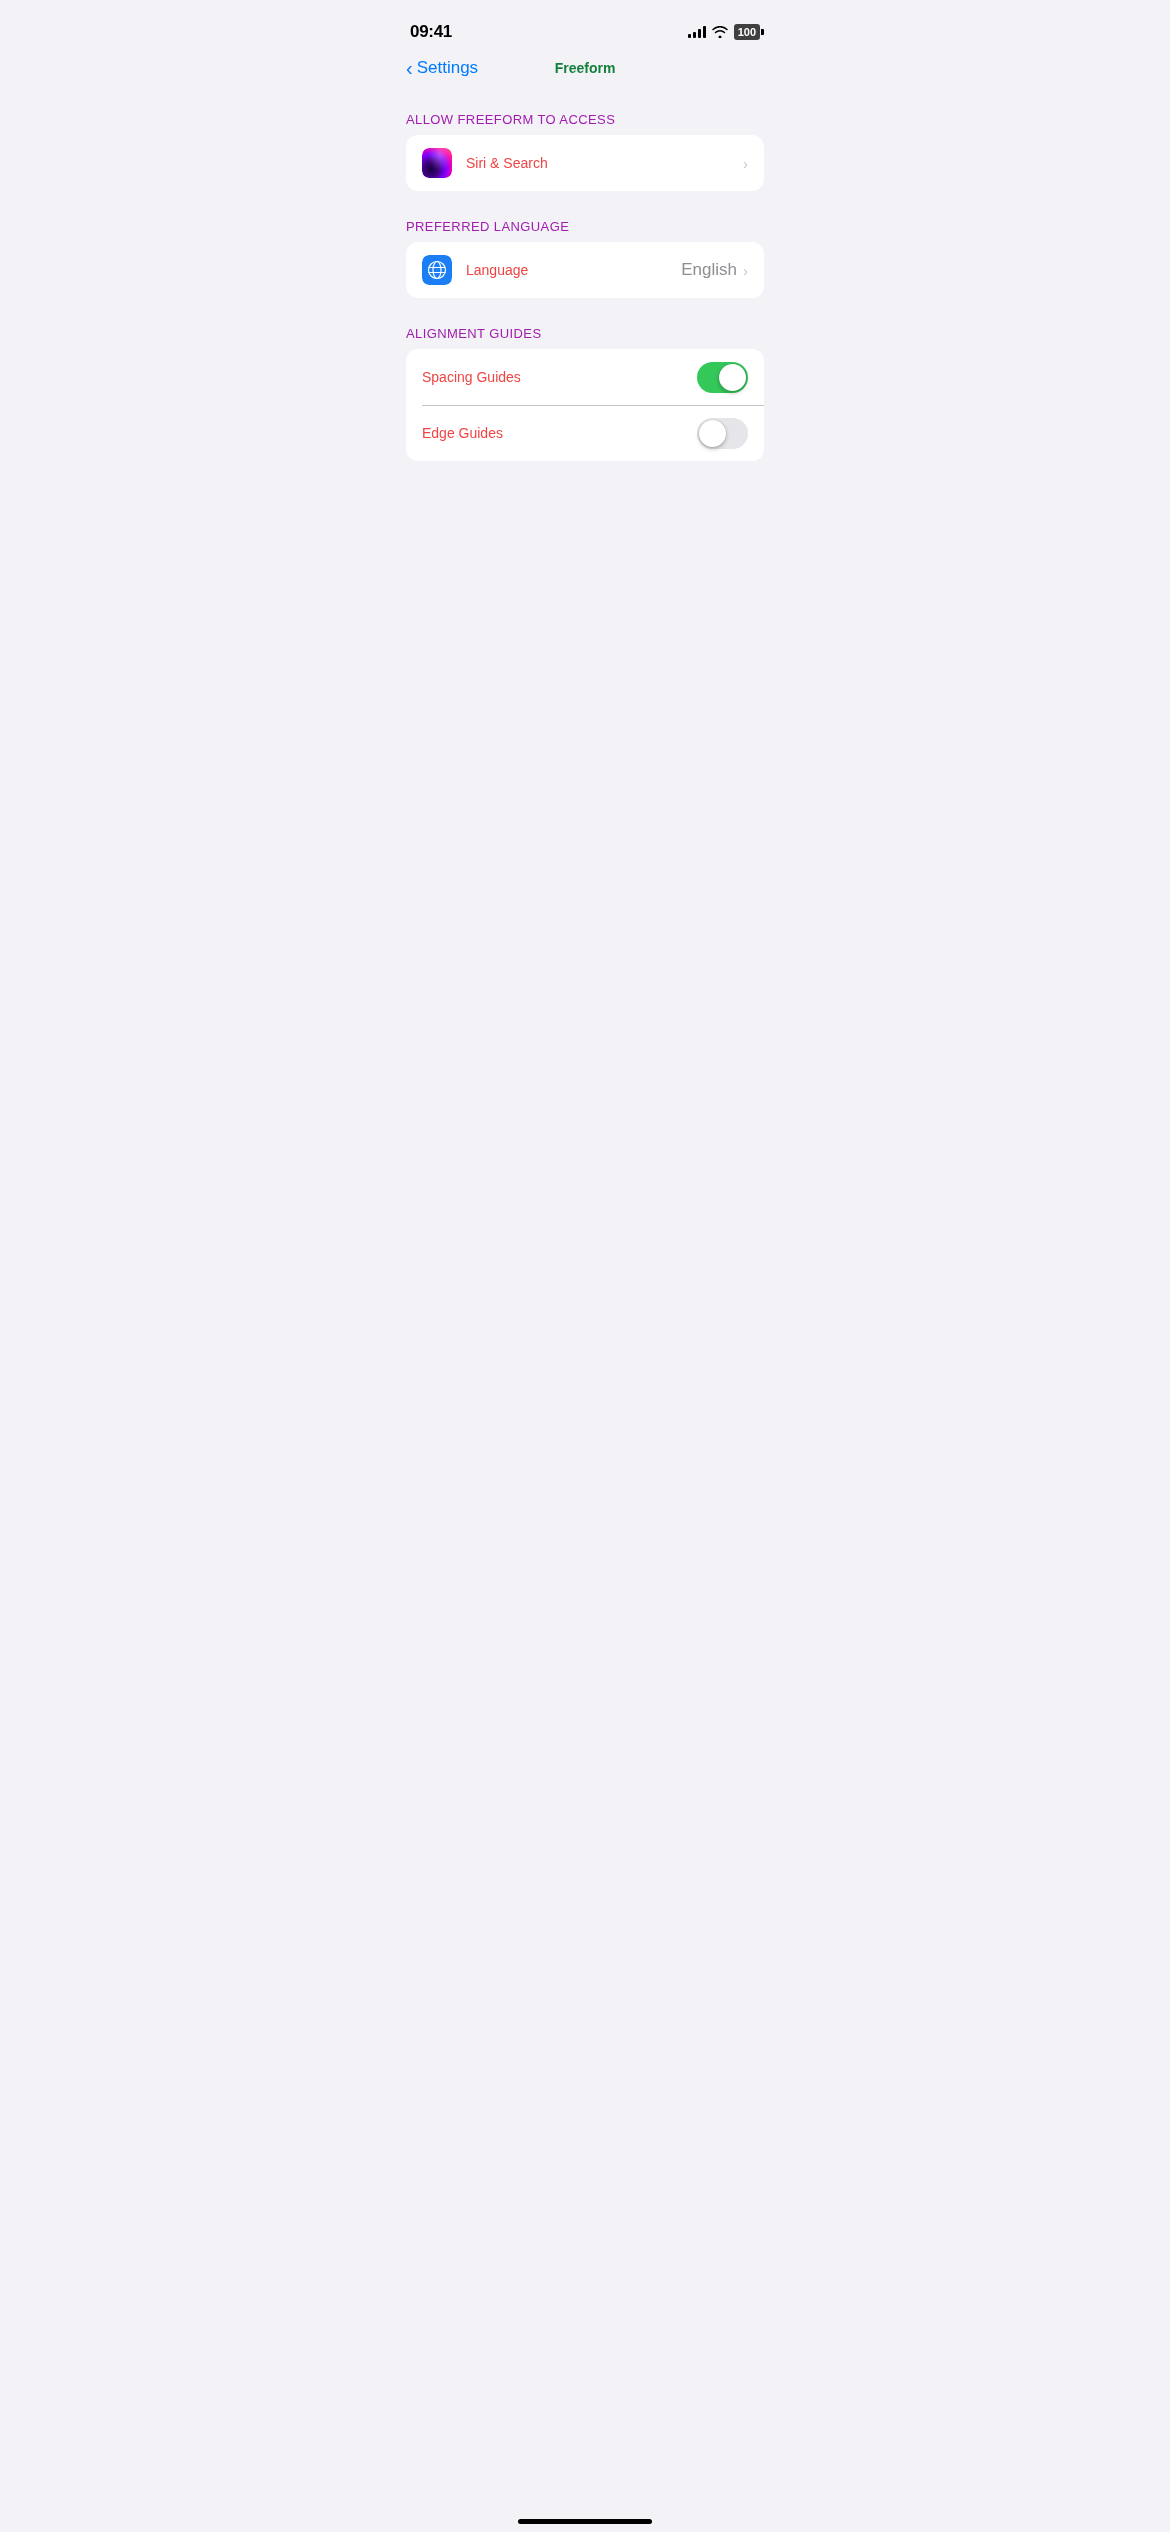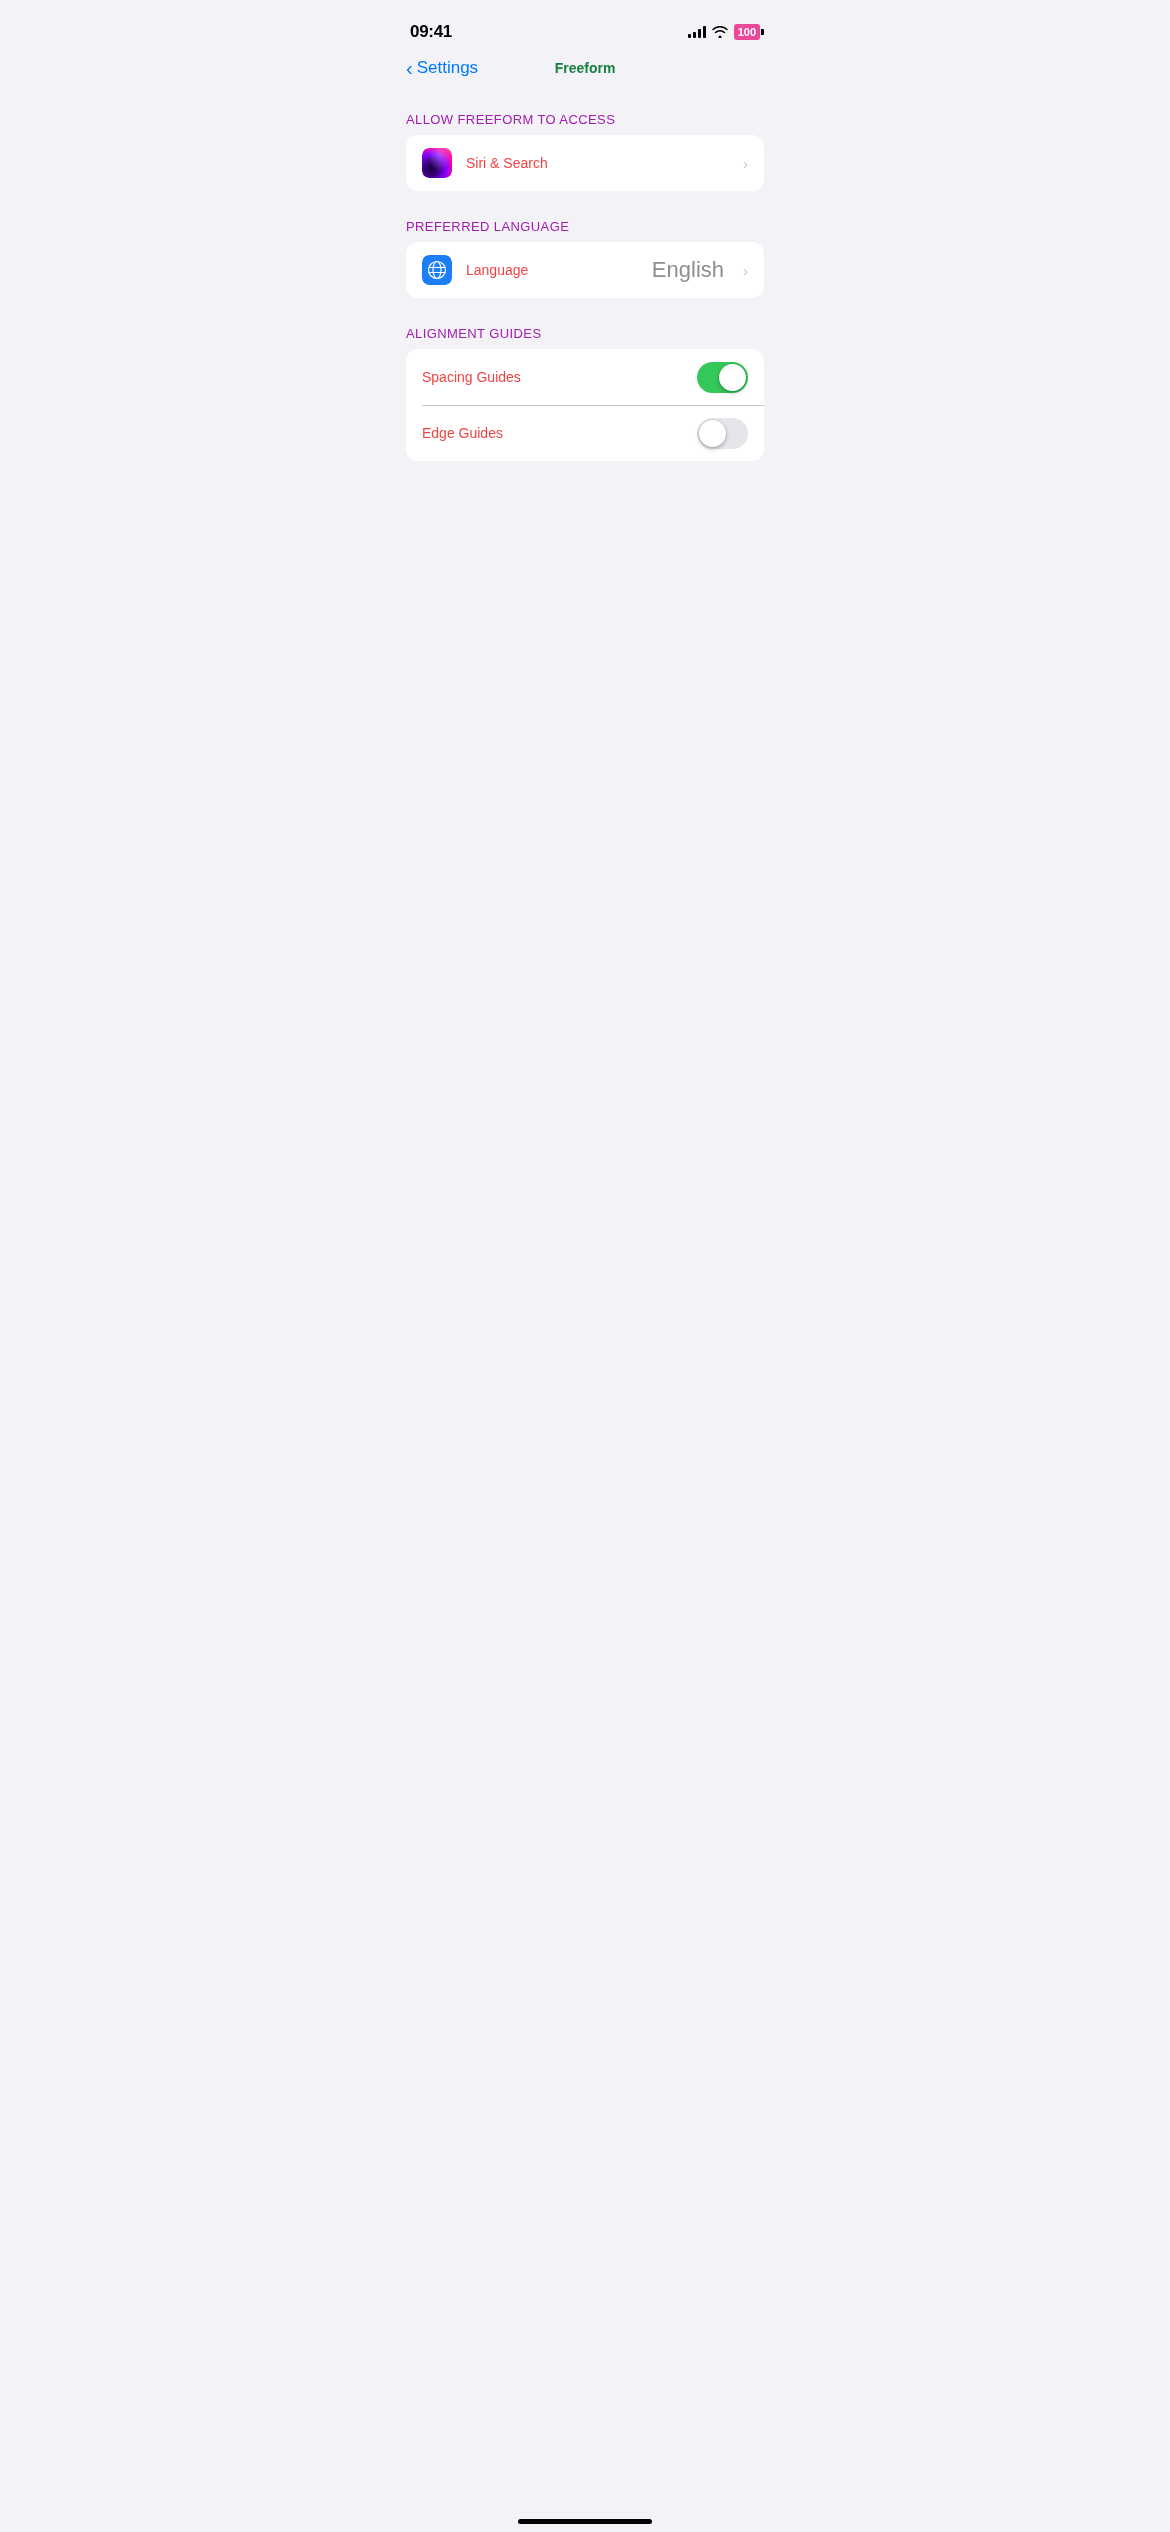--- a/index.html
+++ b/index.html
@@ -56,21 +56,21 @@
     }
 
     .wifi-icon {
       font-size: 14px;
       color: #000;
     }
 
     .battery-icon {
       display: flex;
       align-items: center;
-      background: #ec4899;
+      background: #404040;
       border-radius: 3px;
       padding: 2px 4px;
       font-size: 11px;
       font-weight: 700;
       color: #fff;
       position: relative;
     }
 
     .battery-icon::after {
       content: '';
@@ -171,23 +171,23 @@
       overflow: hidden;
     }
 
     .row-label {
       flex: 1;
       font-size: 14px;
       color: #ef4444;
     }
 
     .row-value {
-      font-size: 22px;
+      font-size: 17px;
       color: #8e8e93;
-      margin-right: 19px;
+      margin-right: 6px;
     }
 
     .row-chevron {
       font-size: 15px;
       color: #c7c7cc;
     }
 
     
     .toggle {
       position: relative;

